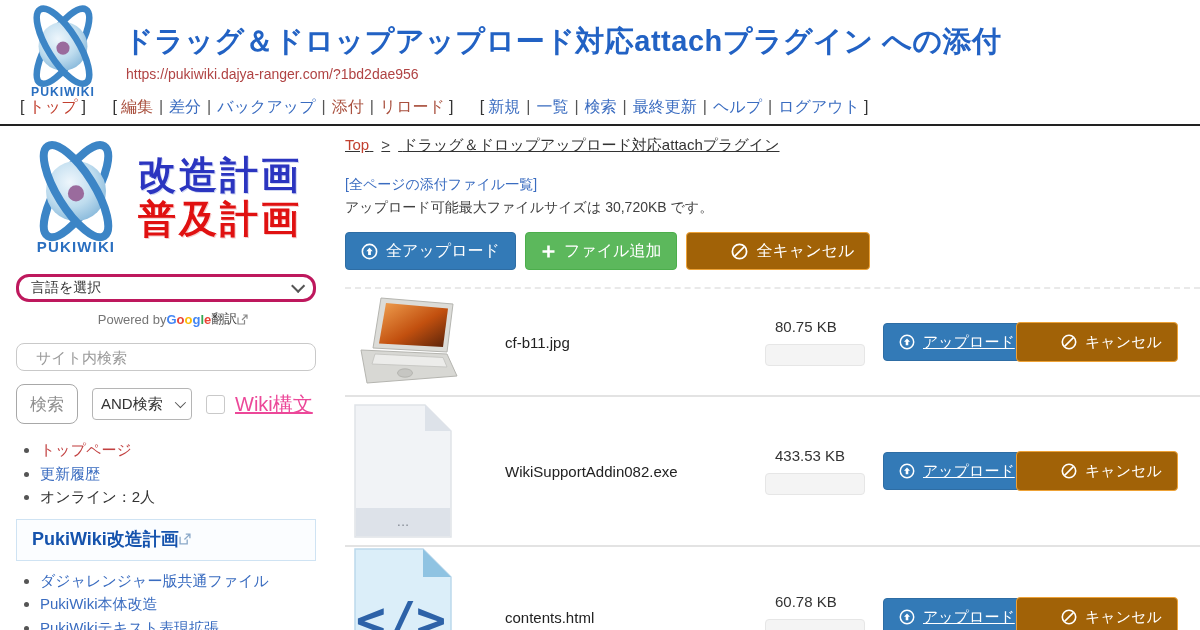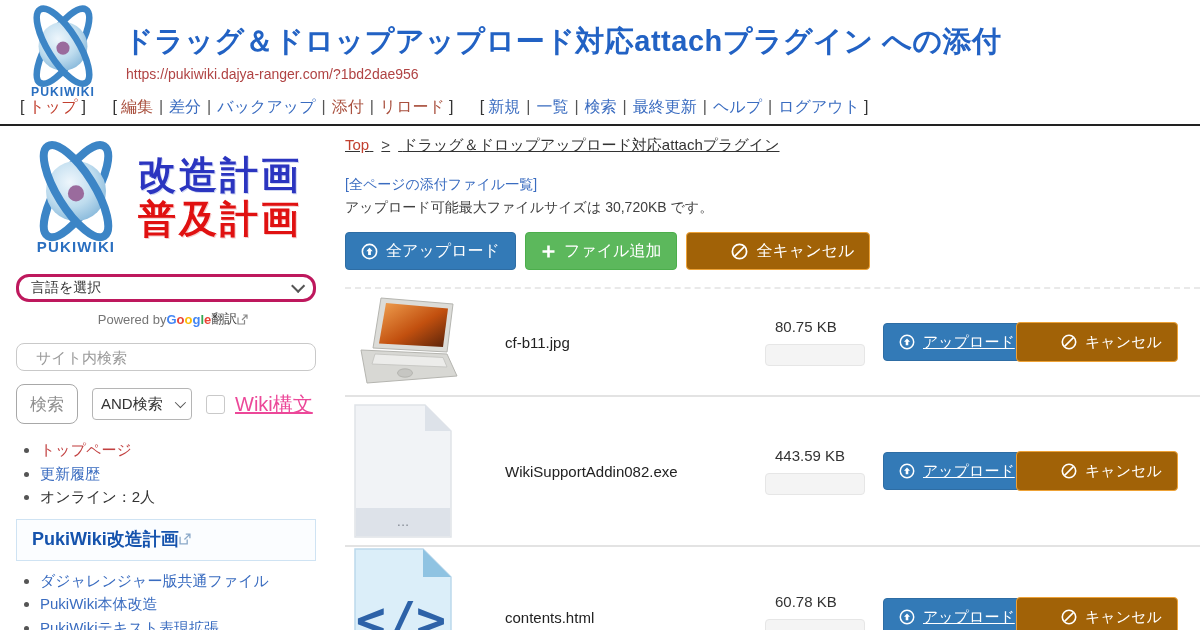--- a/index.html
+++ b/index.html
@@ -267,21 +267,21 @@
 
     <div class="file-row row-2">
       <svg class="file-thumb" width="100" height="136" viewBox="0 0 100 136">
         <path d="M2 2 H72 L98 28 V134 H2 Z" fill="#f1f3f6" stroke="#dfe3e8" stroke-width="1.5"></path>
         <path d="M72 2 L98 28 H72 Z" fill="#dde2e9"></path>
         <rect x="3" y="105" width="94" height="28" fill="#dde2e9"></rect>
         <text x="50" y="123" font-size="15" fill="#8a909a" text-anchor="middle">...</text>
       </svg>
       <span class="file-name">WikiSupportAddin082.exe</span>
       <div class="size-col">
-        <div class="file-size">443.59 KB</div>
+        <div class="file-size">433.53 KB</div>
         <div class="progress"></div>
       </div>
       <button class="btn btn-blue row-btn-upload">
         <svg width="16" height="16" viewBox="0 0 16 16">
             <circle cx="8" cy="8" r="6.7" fill="none" stroke="#fff" stroke-width="1.5"></circle>
             <path d="M8 4.4 L11 7.8 H9.3 V11.3 H6.7 V7.8 H5 Z" fill="#fff"></path>
           </svg>
         <span>アップロード</span>
       </button>
       <button class="btn btn-orange row-btn-cancel">

